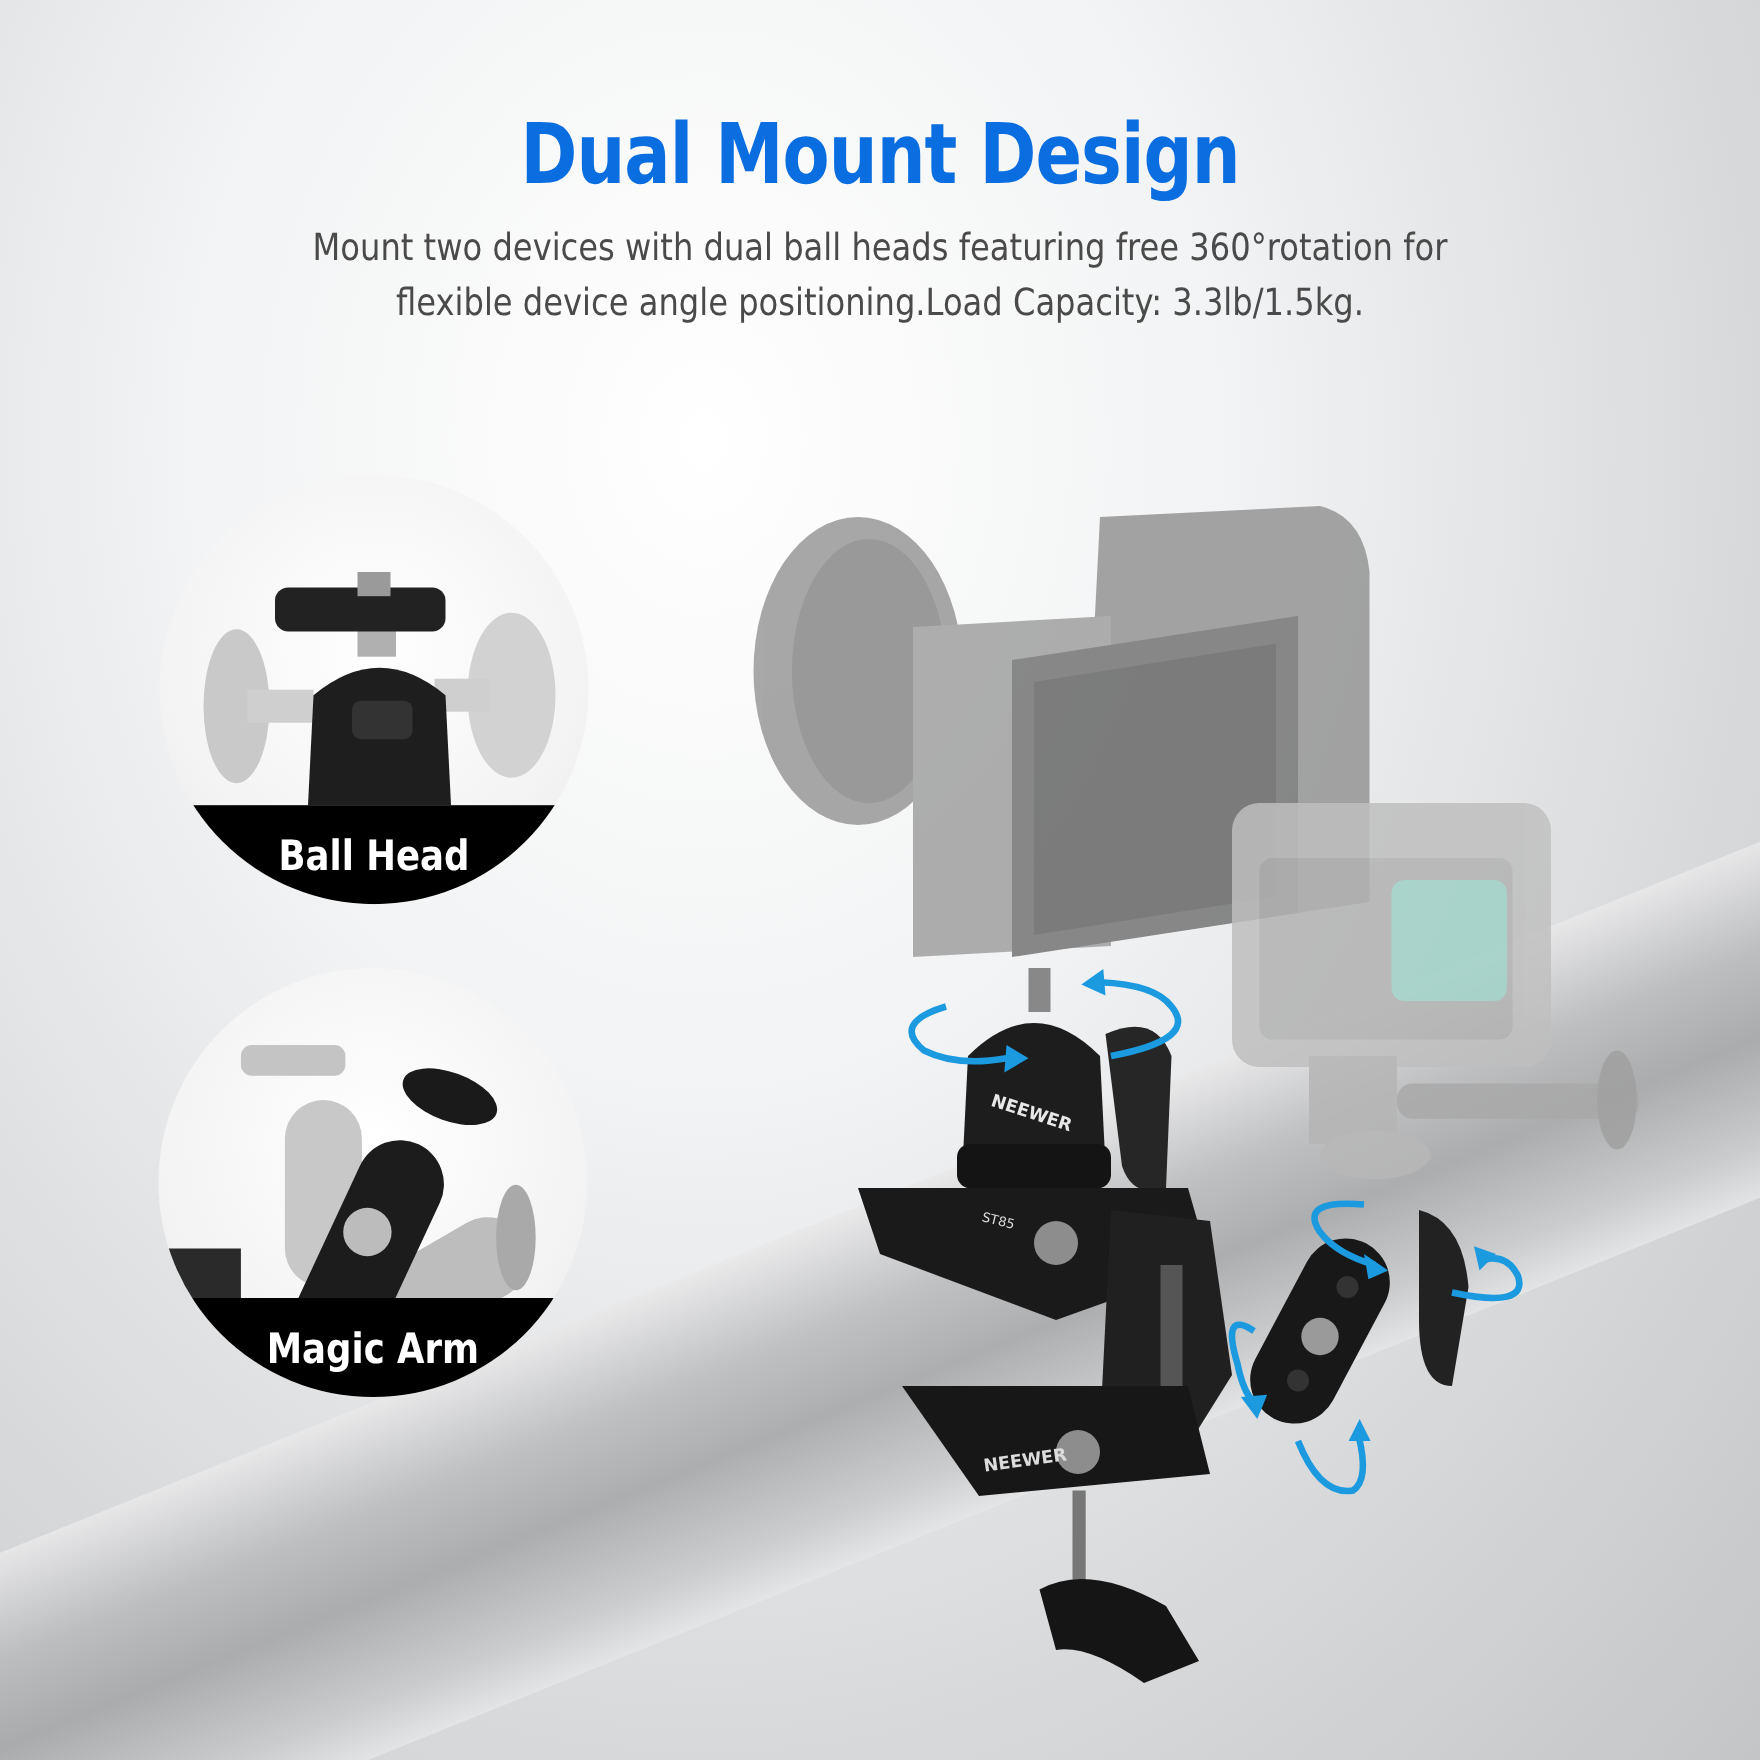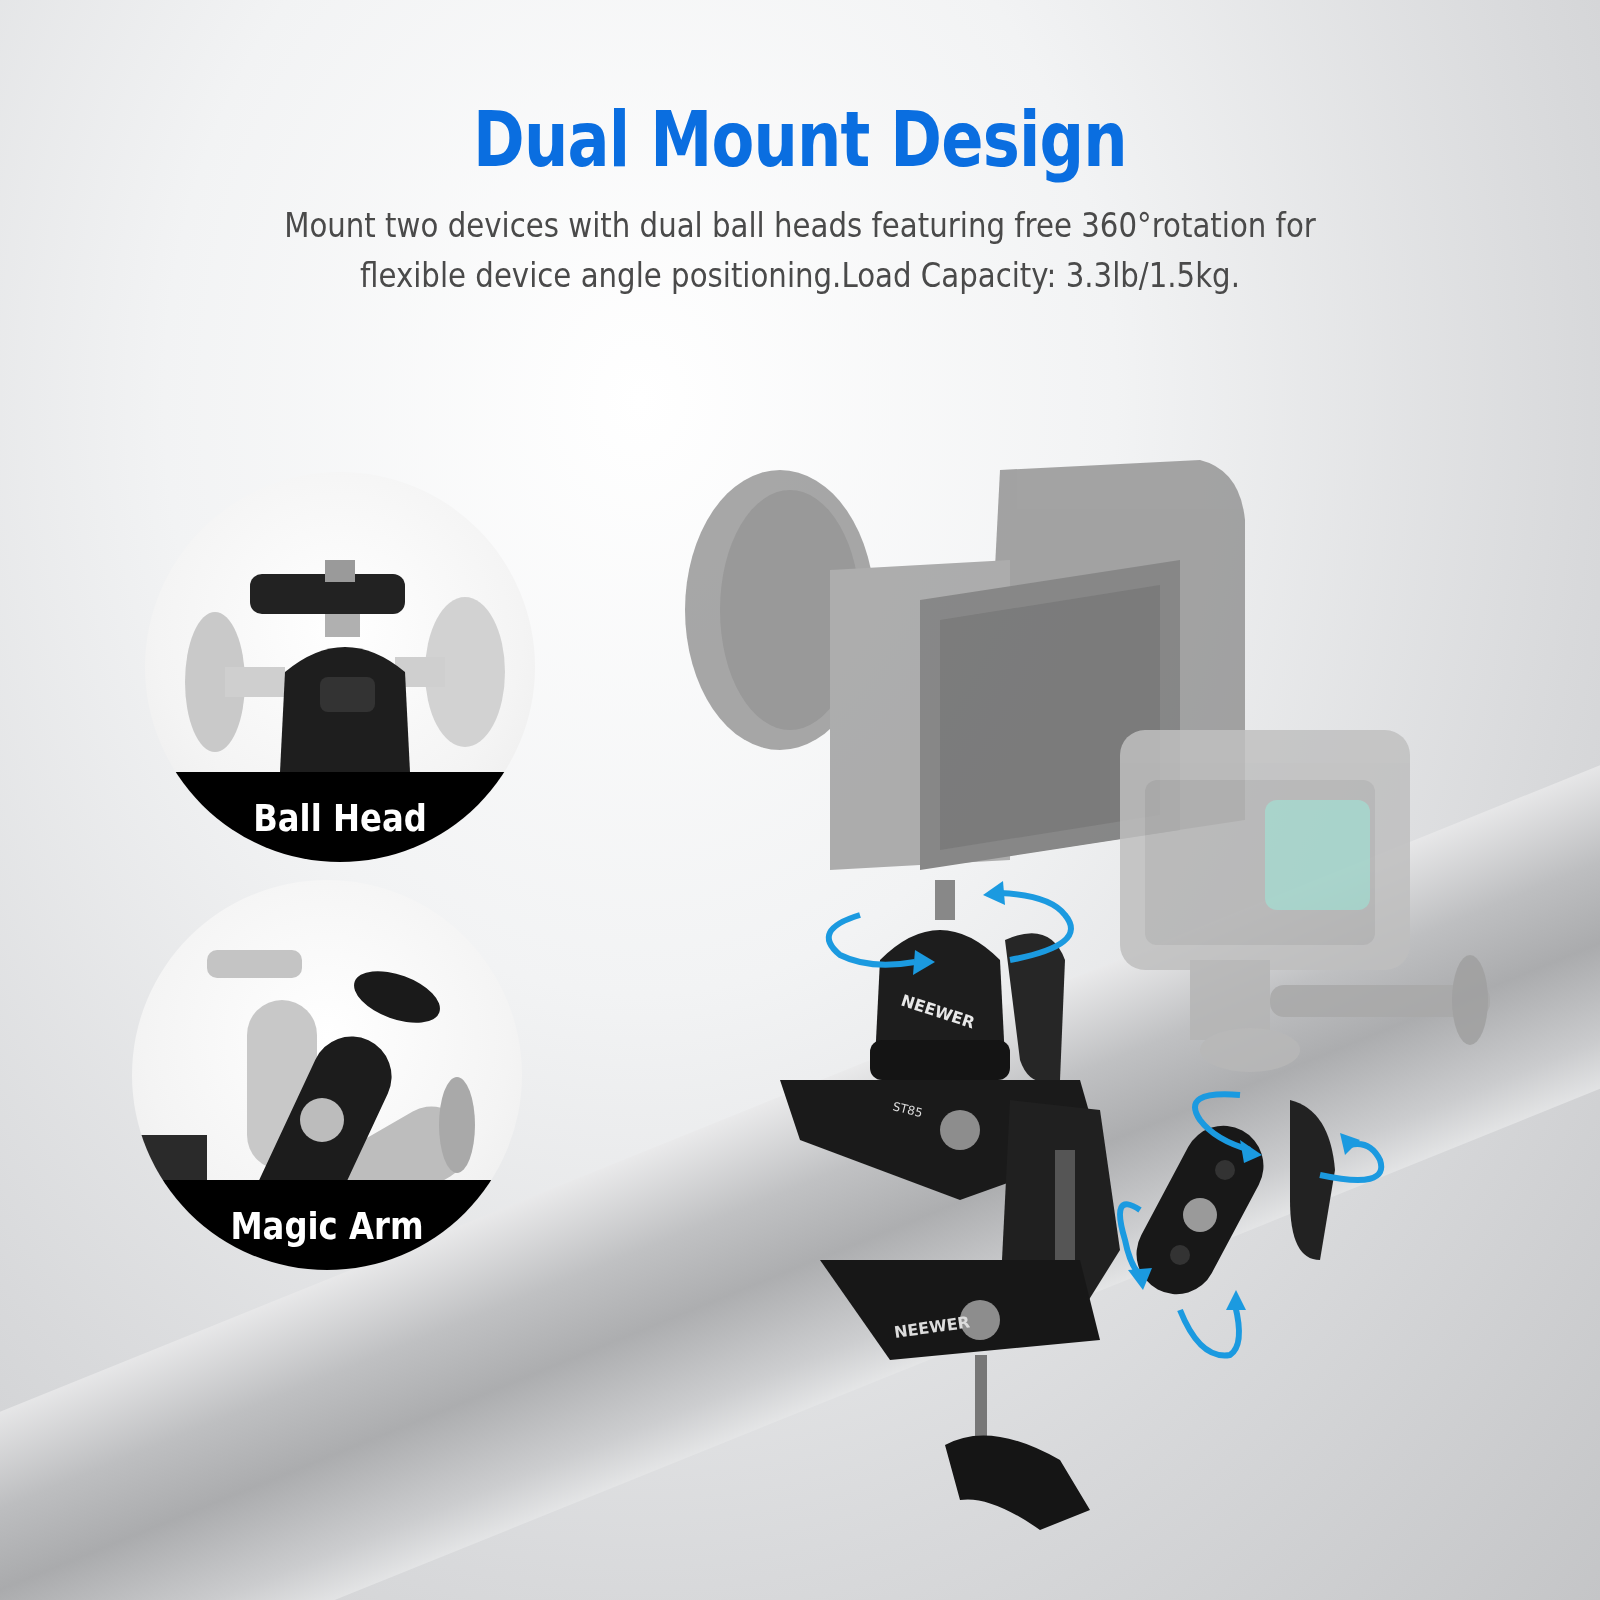--- a/index.html
+++ b/index.html
@@ -14,22 +14,22 @@
     color:#4a4a4a;transform:scaleX(0.86);transform-origin:center;}
   .subtitle span{display:block;}
   .pole{position:absolute;left:-200px;top:1080px;width:2100px;height:300px;
     background:linear-gradient(180deg,#e9e9ea 0%,#b9babc 30%,#a3a4a6 55%,#c9cacc 85%,#e5e6e7 100%);
     transform:rotate(-22deg);transform-origin:center;border-radius:150px;opacity:.85;}
   .circle{position:absolute;width:390px;height:390px;border-radius:50%;overflow:hidden;
     background:radial-gradient(circle at 50% 40%,#ffffff 0%,#f4f4f4 60%,#e9e9e9 100%);}
   .circle .band{position:absolute;left:0;right:0;bottom:0;height:90px;background:#000;}
   .circle .label{position:absolute;left:0;right:0;bottom:22px;text-align:center;color:#fff;
     font-family:"DejaVu Sans","Liberation Sans",sans-serif;font-weight:bold;font-size:38px;transform:scaleX(.85);}
-  .c1{left:145px;top:472px;}
-  .c2{left:132px;top:880px;}
+  .c1{left:145px;top:432px;}
+  .c2{left:144px;top:880px;}
   .arrow{stroke:#1b9ae0;stroke-width:6;fill:none;}
   .arrowhead{fill:#1b9ae0;}
 </style>
 </head>
 <body>
 
 <div class="pole"></div>
 
 <div class="title">Dual Mount Design</div>
 <div class="subtitle">

